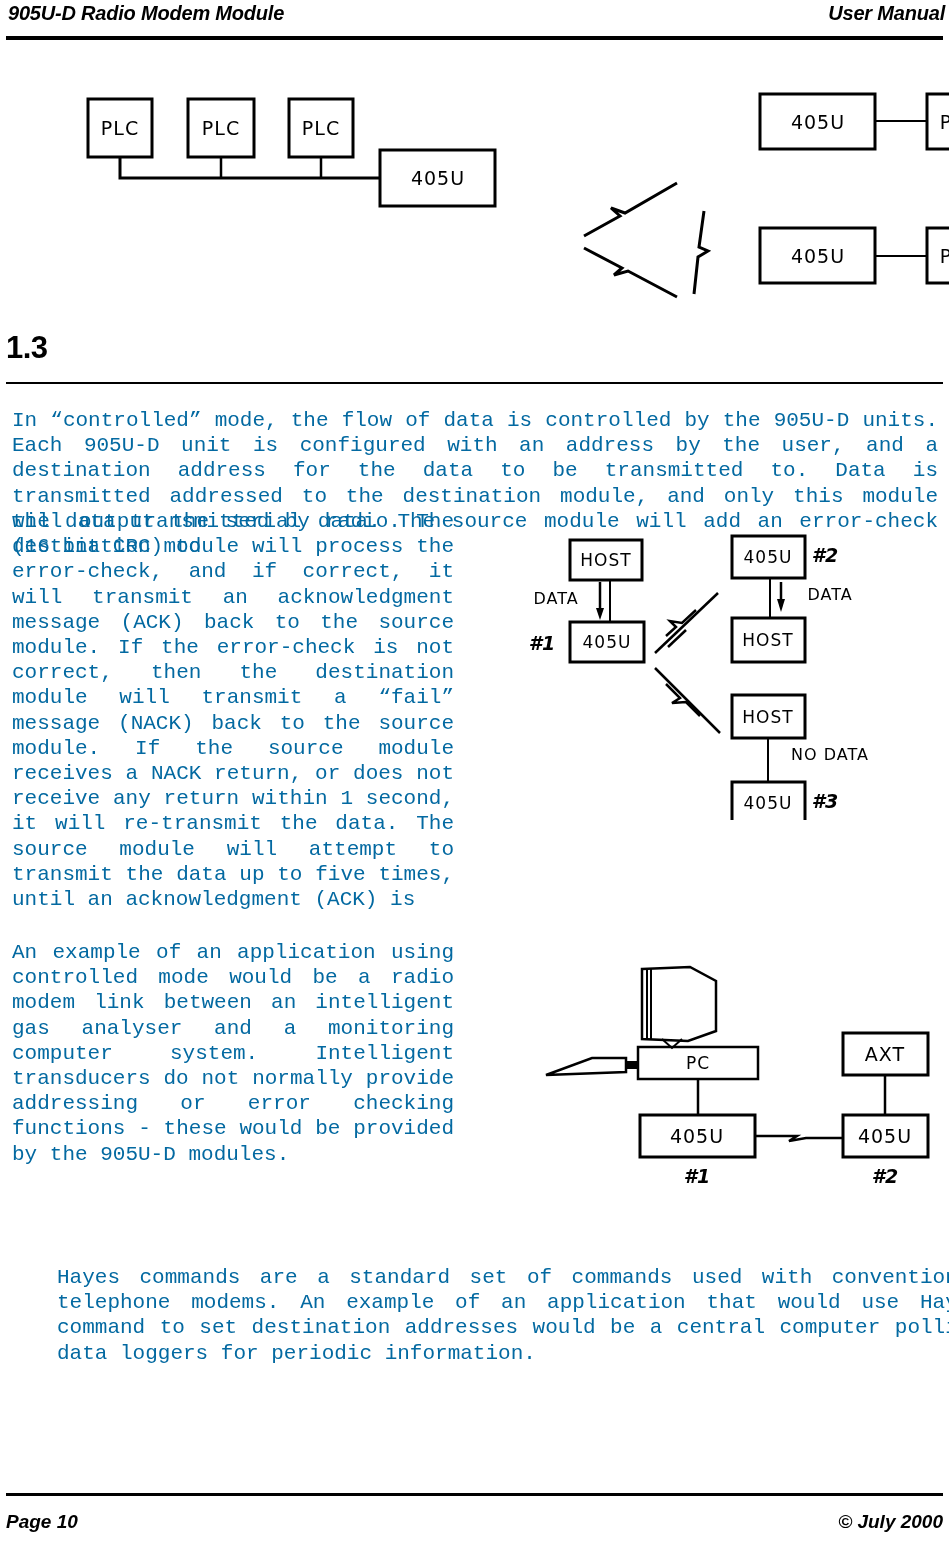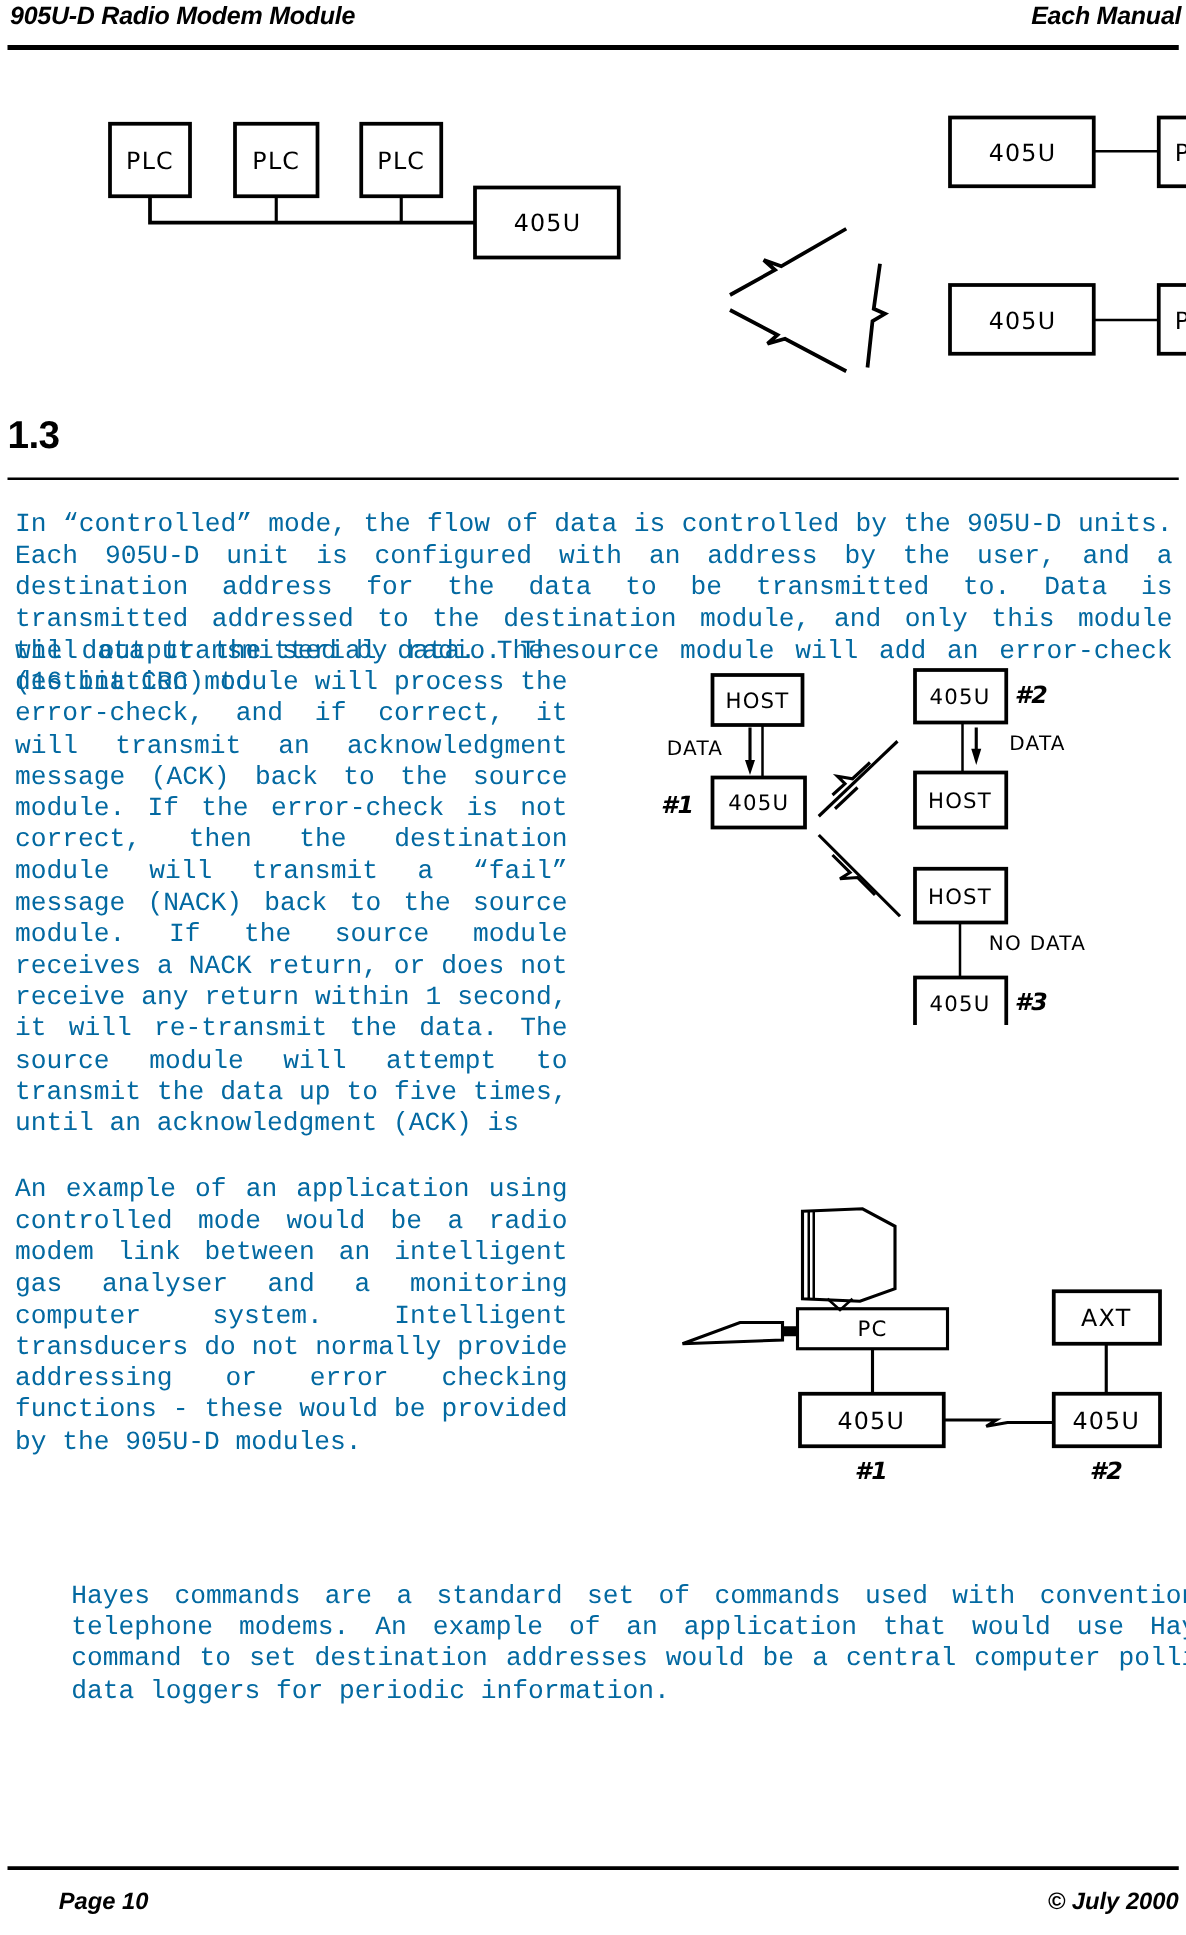--- a/index.html
+++ b/index.html
@@ -86,21 +86,20 @@
     width: 937px; height: 3px;
     background: #000;
   }
   .ftr-text {
     position: absolute;
     top: 1511px;
     font-size: 19px;
     font-weight: bold;
     font-style: italic;
     white-space: nowrap;
-    margin-left: 41px;
   }
   #ftr-left { left: 6px; }
   #ftr-right { right: 6px; }
 
   
   .dgm { position: absolute; }
   .dgm svg { display: block; }
   .dgm-box-label {
     font-family: "DejaVu Sans", sans-serif;
     font-size: 19px;
@@ -124,21 +123,21 @@
     fill: #000;
   }
 </style>
 </head>
 <body>
 
 <div id="page">
 
   <div id="header">
     <div class="hdr-text" id="hdr-left">905U-D Radio Modem  Module</div>
-    <div class="hdr-text" id="hdr-right">Each Manual</div>
+    <div class="hdr-text" id="hdr-right">User Manual</div>
   </div>
   <div id="header-rule"></div>
 
   <div class="dgm" style="left:60px; top:72px;">
     <svg width="889" height="230" viewBox="0 0 889 230">
 
       <rect x="28" y="27" width="64" height="58" fill="none" stroke="#000" stroke-width="3"></rect>
       <text x="60" y="63" text-anchor="middle" class="dgm-box-label">PLC</text>
 
       <rect x="128" y="27" width="66" height="58" fill="none" stroke="#000" stroke-width="3"></rect>

